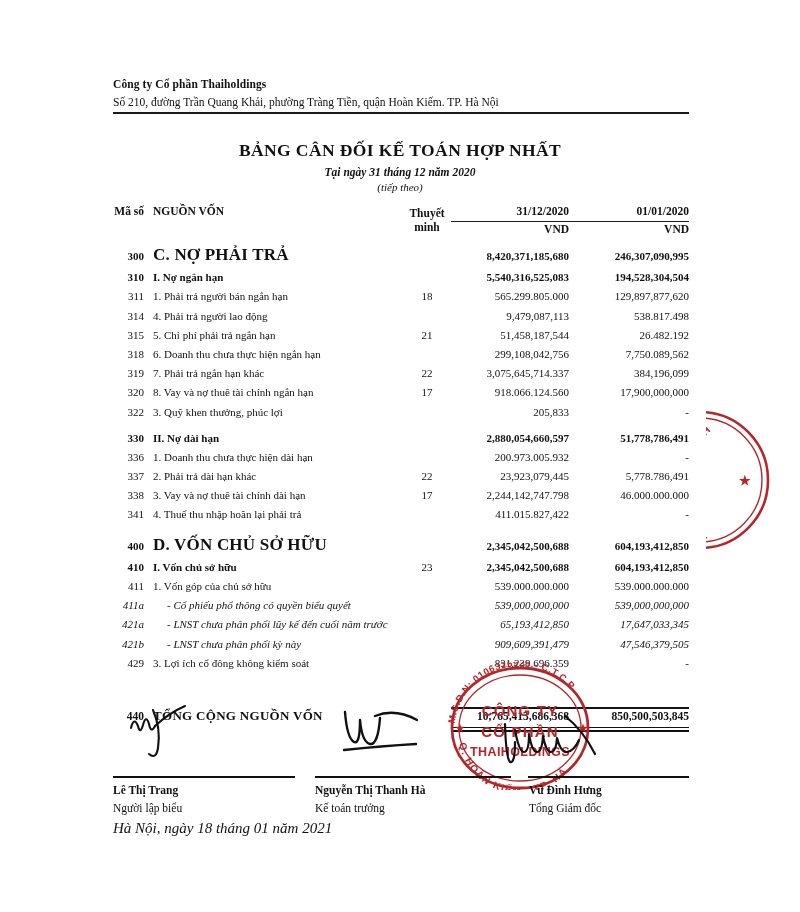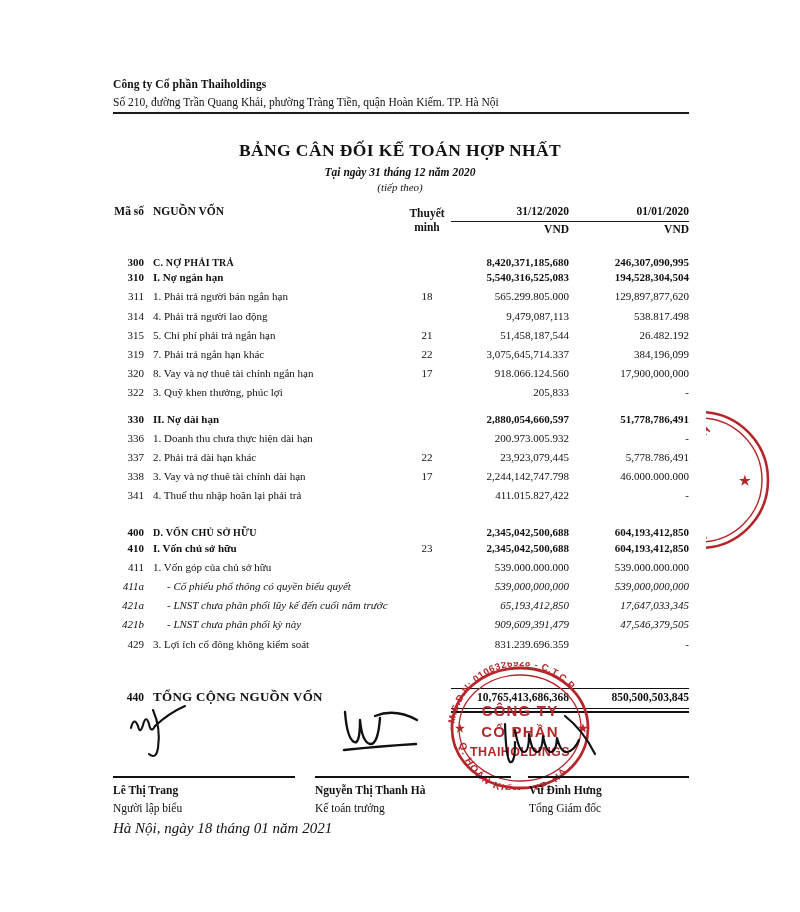--- a/index.html
+++ b/index.html
@@ -132,21 +132,21 @@
   .bold .c-code,
   .bold .c-label,
   .bold .c-v1,
   .bold .c-v2 { font-weight: bold; }
   .caps .c-label { font-weight: bold; letter-spacing: .2px; }
   .ital .c-code,
   .ital .c-label,
   .ital .c-v1,
   .ital .c-v2 { font-style: italic; }
   .c-label.indent2 { padding-left: 14px; }
-  .c-label.big { font-size: 10px; margin-top: 12px; }
+  .c-label.big { font-size: 17px; }
 
   
   .total-wrap { position: relative; margin-top: 9px; }
   .total-rule-top, .total-rule-bot1, .total-rule-bot2 {
     position: absolute;
     height: 1.6px;
     background: #111;
   }
   .rule-a1 { left: 338px; width: 118px; }
   .rule-a2 { left: 456px; width: 120px; }
@@ -278,20 +278,27 @@
           <div class="c-note"></div>
           <div class="c-v1">9,479,087,113</div>
           <div class="c-v2">538.817.498</div>
         </div>
         <div class="row drow">
           <div class="c-code">315</div>
           <div class="c-label">5. Chi phí phải trả ngắn hạn</div>
           <div class="c-note">21</div>
           <div class="c-v1">51,458,187,544</div>
           <div class="c-v2">26.482.192</div>
+        </div>
+        <div class="row drow">
+          <div class="c-code">318</div>
+          <div class="c-label">6. Doanh thu chưa thực hiện ngắn hạn</div>
+          <div class="c-note"></div>
+          <div class="c-v1">299,108,042,756</div>
+          <div class="c-v2">7,750.089,562</div>
         </div>
         <div class="row drow">
           <div class="c-code">319</div>
           <div class="c-label">7. Phải trả ngắn hạn khác</div>
           <div class="c-note">22</div>
           <div class="c-v1">3,075,645,714.337</div>
           <div class="c-v2">384,196,099</div>
         </div>
         <div class="row drow">
           <div class="c-code">320</div>

